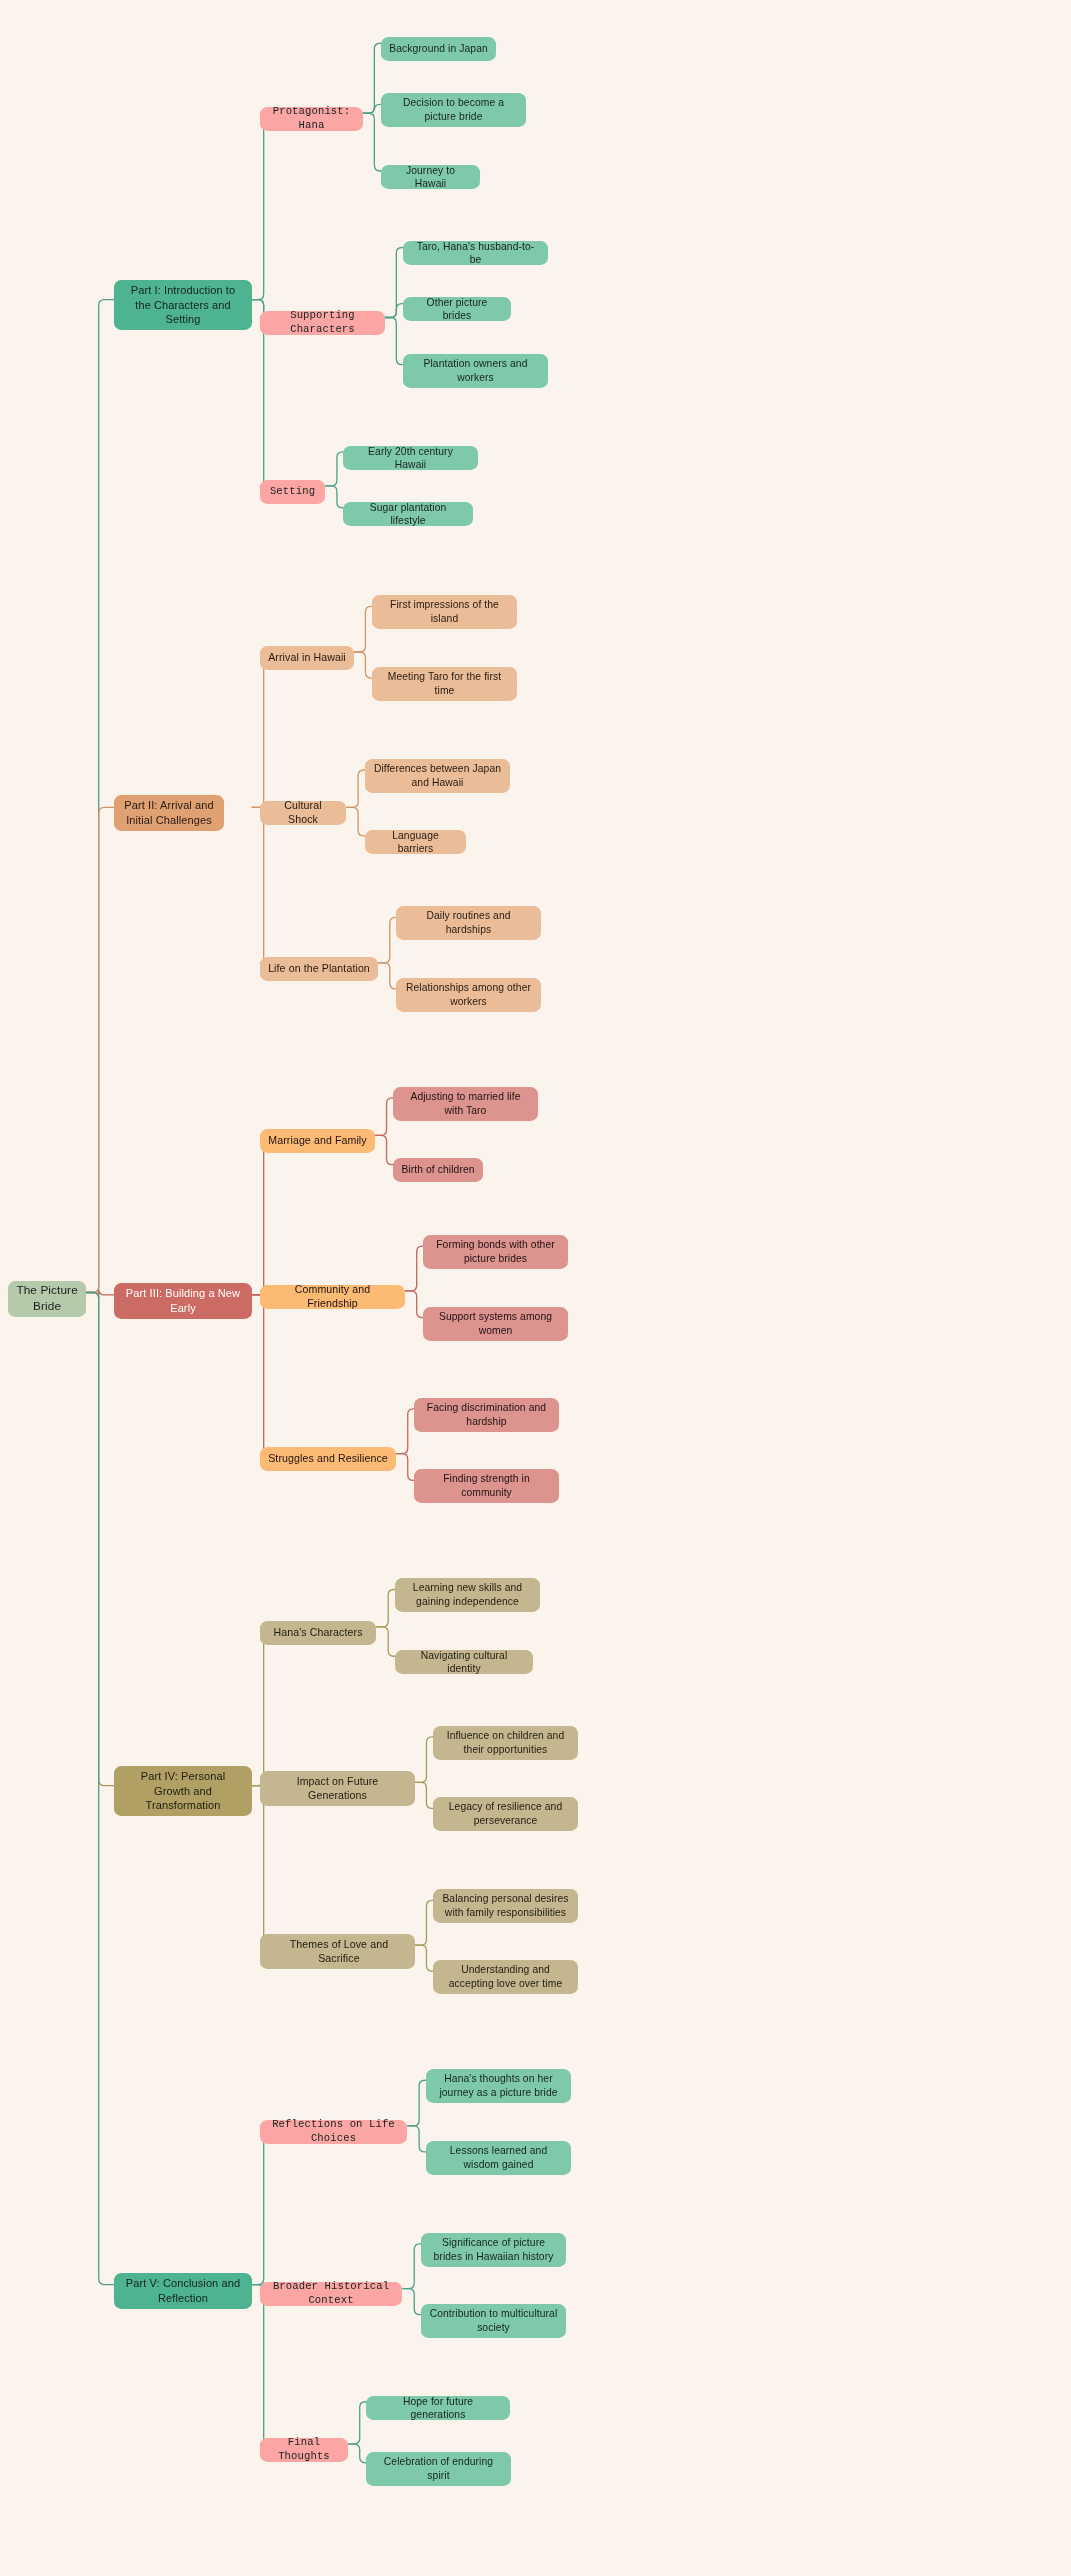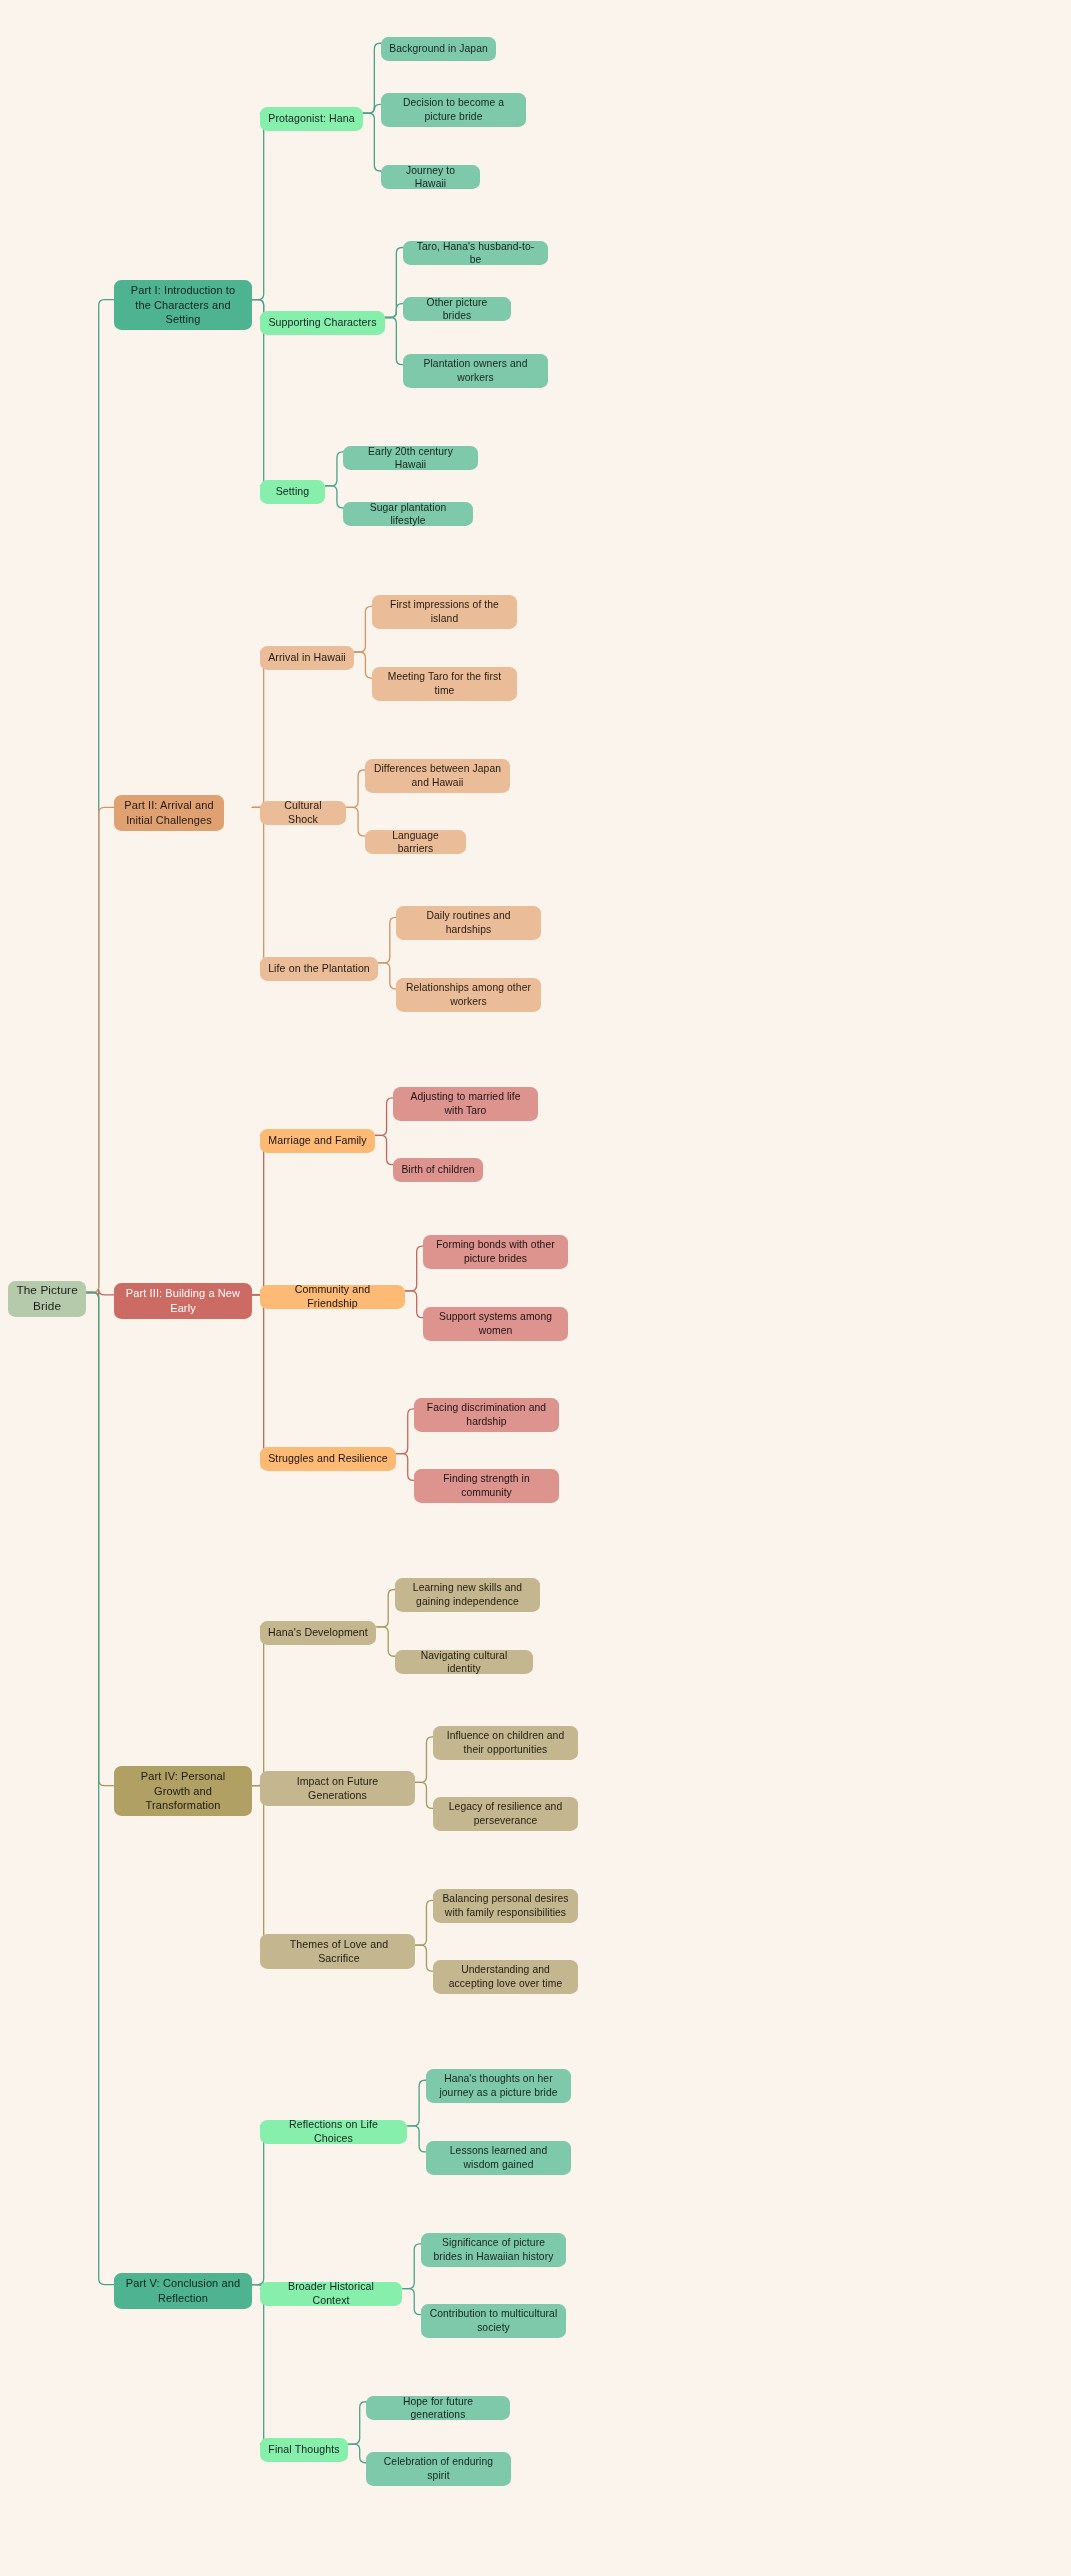--- a/index.html
+++ b/index.html
@@ -44,21 +44,21 @@
     background: #b5c9ab;
     color: #1d1d1d;
     font-size: 11.8px;
   }
   
   .lvl1 { font-size: 11px; }
   .lvl2 { font-size: 10.6px; }
   .lvl3 { font-size: 10.3px; }
 
   .c-green1 { background: #4db391; color: #15241e; }
-  .c-green2 { background: #86efac; color: #15241e; }
+  .c-green2 { background: #fca5a5; color: #15241e; font-family: Liberation Mono, monospace; }
   .c-green3 { background: #7fc9ab; color: #15241e; }
 
   .c-orange1 { background: #e0a172; color: #241a11; }
   .c-orange2 { background: #eabc98; color: #241a11; }
   .c-orange3 { background: #eabc98; color: #241a11; }
 
   .c-red1 { background: #cc6b63; color: #ffffff; }
   .c-red2 { background: #fdba74; color: #1d1212; }
   .c-red3 { background: #dd938e; color: #1d1212; }
 
@@ -152,21 +152,21 @@
       <div class="node lvl2 c-red2" style="left: 260px; top: 1123px; width: 115px; height: 24.4px;">Marriage and Family</div>
       <div class="node lvl3 c-red3" style="left: 393px; top: 1081px; width: 145px; height: 34px;">Adjusting to married life with Taro</div>
       <div class="node lvl3 c-red3" style="left: 393px; top: 1152px; width: 90px; height: 24.4px;">Birth of children</div>
       <div class="node lvl2 c-red2" style="left: 260px; top: 1279px; width: 145px; height: 24.4px;">Community and Friendship</div>
       <div class="node lvl3 c-red3" style="left: 423px; top: 1229px; width: 145px; height: 34px;">Forming bonds with other picture brides</div>
       <div class="node lvl3 c-red3" style="left: 423px; top: 1301px; width: 145px; height: 34px;">Support systems among women</div>
       <div class="node lvl2 c-red2" style="left: 260px; top: 1441px; width: 136px; height: 24.4px;">Struggles and Resilience</div>
       <div class="node lvl3 c-red3" style="left: 414px; top: 1392px; width: 145px; height: 34px;">Facing discrimination and hardship</div>
       <div class="node lvl3 c-red3" style="left: 414px; top: 1463px; width: 145px; height: 34px;">Finding strength in community</div>
       <div class="node lvl1 c-gold1" style="left: 114px; top: 1760px; width: 138px; height: 50px;">Part IV: Personal Growth and Transformation</div>
-      <div class="node lvl2 c-gold2" style="left: 260px; top: 1615px; width: 116px; height: 24.4px;">Hana's Development</div>
+      <div class="node lvl2 c-gold2" style="left: 260px; top: 1615px; width: 116px; height: 24.4px;">Hana's Characters</div>
       <div class="node lvl3 c-gold3" style="left: 395px; top: 1572px; width: 145px; height: 34px;">Learning new skills and gaining independence</div>
       <div class="node lvl3 c-gold3" style="left: 395px; top: 1644px; width: 138px; height: 24.4px;">Navigating cultural identity</div>
       <div class="node lvl2 c-gold2" style="left: 260px; top: 1765px; width: 155px; height: 35px;">Impact on Future Generations</div>
       <div class="node lvl3 c-gold3" style="left: 433px; top: 1720px; width: 145px; height: 34px;">Influence on children and their opportunities</div>
       <div class="node lvl3 c-gold3" style="left: 433px; top: 1791px; width: 145px; height: 34px;">Legacy of resilience and perseverance</div>
       <div class="node lvl2 c-gold2" style="left: 260px; top: 1928px; width: 155px; height: 35px; padding-left: 11px;">Themes of Love and Sacrifice</div>
       <div class="node lvl3 c-gold3" style="left: 433px; top: 1883px; width: 145px; height: 34px;">Balancing personal desires with family responsibilities</div>
       <div class="node lvl3 c-gold3" style="left: 433px; top: 1954px; width: 145px; height: 34px;">Understanding and accepting love over time</div>
       <div class="node lvl1 c-green1" style="left: 114px; top: 2267px; width: 138px; height: 36px;">Part V: Conclusion and Reflection</div>
       <div class="node lvl2 c-green2" style="left: 260px; top: 2114px; width: 147px; height: 24.4px;">Reflections on Life Choices</div>

